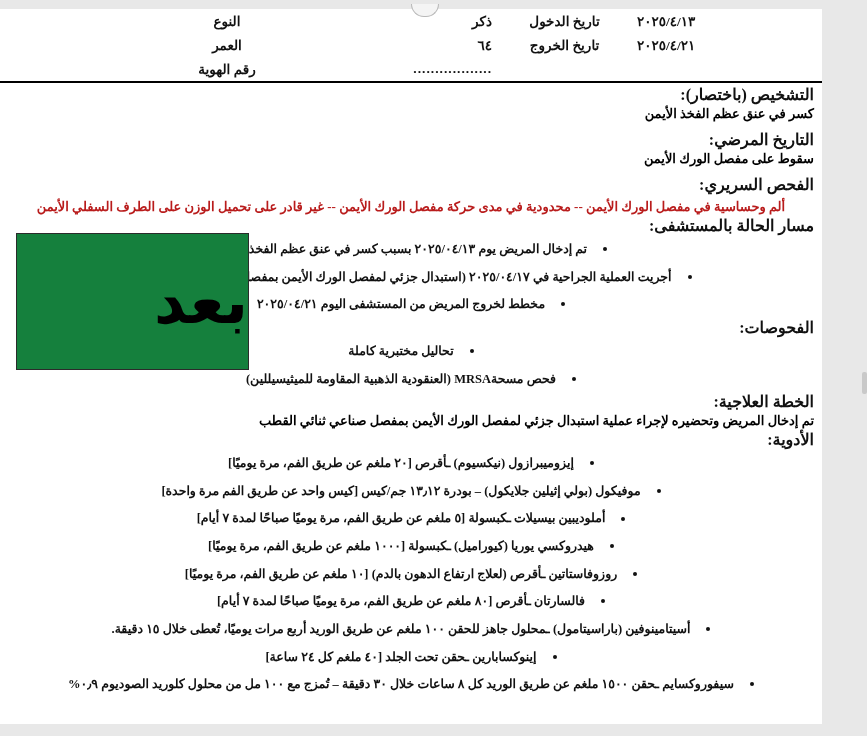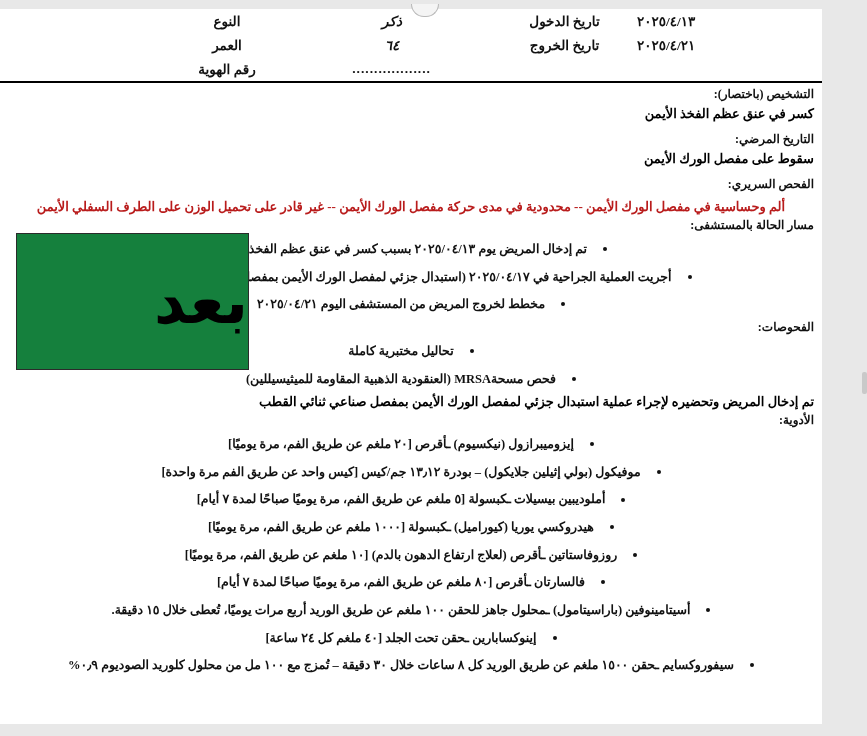--- a/index.html
+++ b/index.html
@@ -110,42 +110,40 @@
     direction: rtl;
     font-weight: bold;
   }
   .cell-label2 {
     width: 130px;
     text-align: center;
     direction: rtl;
   }
   .cell-value2 {
     width: 200px;
-    text-align: center;
-    direction: rtl;
-    font-weight: bold;
-    font-style: italic;
+    direction: rtl;
+    font-weight: bold;
   }
   .dots {
     letter-spacing: 1px;
   }
 
   
   #body-content {
     position: absolute;
     right: 0;
     top: 85px;
     width: 822px;
     padding: 0 8px 0 8px;
     box-sizing: border-box;
     direction: rtl;
     text-align: right;
   }
   .sec-head {
-    font-size: 12px;
+    font-size: 16px;
     font-weight: bold;
     color: #111;
     line-height: 19px;
     margin: 0;
   }
   .sec-line {
     font-size: 13px;
     font-weight: bold;
     color: #000000;
     line-height: 19px;
@@ -269,20 +267,21 @@
         <li><span class="bullet-dot"></span><span class="li-text">أجريت العملية الجراحية في ٢٠٢٥/٠٤/١٧ (استبدال جزئي لمفصل الورك الأيمن بمفصل صناعي ثنائي القطب)</span></li>
         <li><span class="bullet-dot"></span><span class="li-text">مخطط لخروج المريض من المستشفى اليوم ٢٠٢٥/٠٤/٢١</span></li>
       </ul>
 
       <p class="sec-head">الفحوصات:</p>
       <ul class="bullets">
         <li><span class="bullet-dot"></span><span class="li-text">تحاليل مختبرية كاملة</span></li>
         <li><span class="bullet-dot"></span><span class="li-text">فحص مسحةMRSA  (العنقودية الذهبية المقاومة للميثيسيللين)</span></li>
       </ul>
 
+      <p class="sec-head">الخطة العلاجية:</p>
       <p class="sec-line">تم إدخال المريض وتحضيره لإجراء عملية استبدال جزئي لمفصل الورك الأيمن بمفصل صناعي ثنائي القطب</p>
 
       <p class="sec-head">الأدوية:</p>
       <ul class="bullets">
         <li><span class="bullet-dot"></span><span class="li-text">إيزوميبرازول (نيكسيوم)  ـأقرص [٢٠ ملغم عن طريق الفم، مرة يوميًا]</span></li>
         <li><span class="bullet-dot"></span><span class="li-text">موفيكول (بولي إثيلين جلايكول) – بودرة ١٣٫١٢ جم/كيس [كيس واحد عن طريق الفم مرة واحدة]</span></li>
         <li><span class="bullet-dot"></span><span class="li-text">أملوديبين بيسيلات  ـكبسولة [٥ ملغم عن طريق الفم، مرة يوميًا صباحًا لمدة ٧ أيام]</span></li>
         <li><span class="bullet-dot"></span><span class="li-text">هيدروكسي يوريا (كيوراميل)  ـكبسولة [١٠٠٠ ملغم عن طريق الفم، مرة يوميًا]</span></li>
         <li><span class="bullet-dot"></span><span class="li-text">روزوفاستاتين  ـأقرص (لعلاج ارتفاع الدهون بالدم) [١٠ ملغم عن طريق الفم، مرة يوميًا]</span></li>
         <li><span class="bullet-dot"></span><span class="li-text">فالسارتان  ـأقرص [٨٠ ملغم عن طريق الفم، مرة يوميًا صباحًا لمدة ٧ أيام]</span></li>

